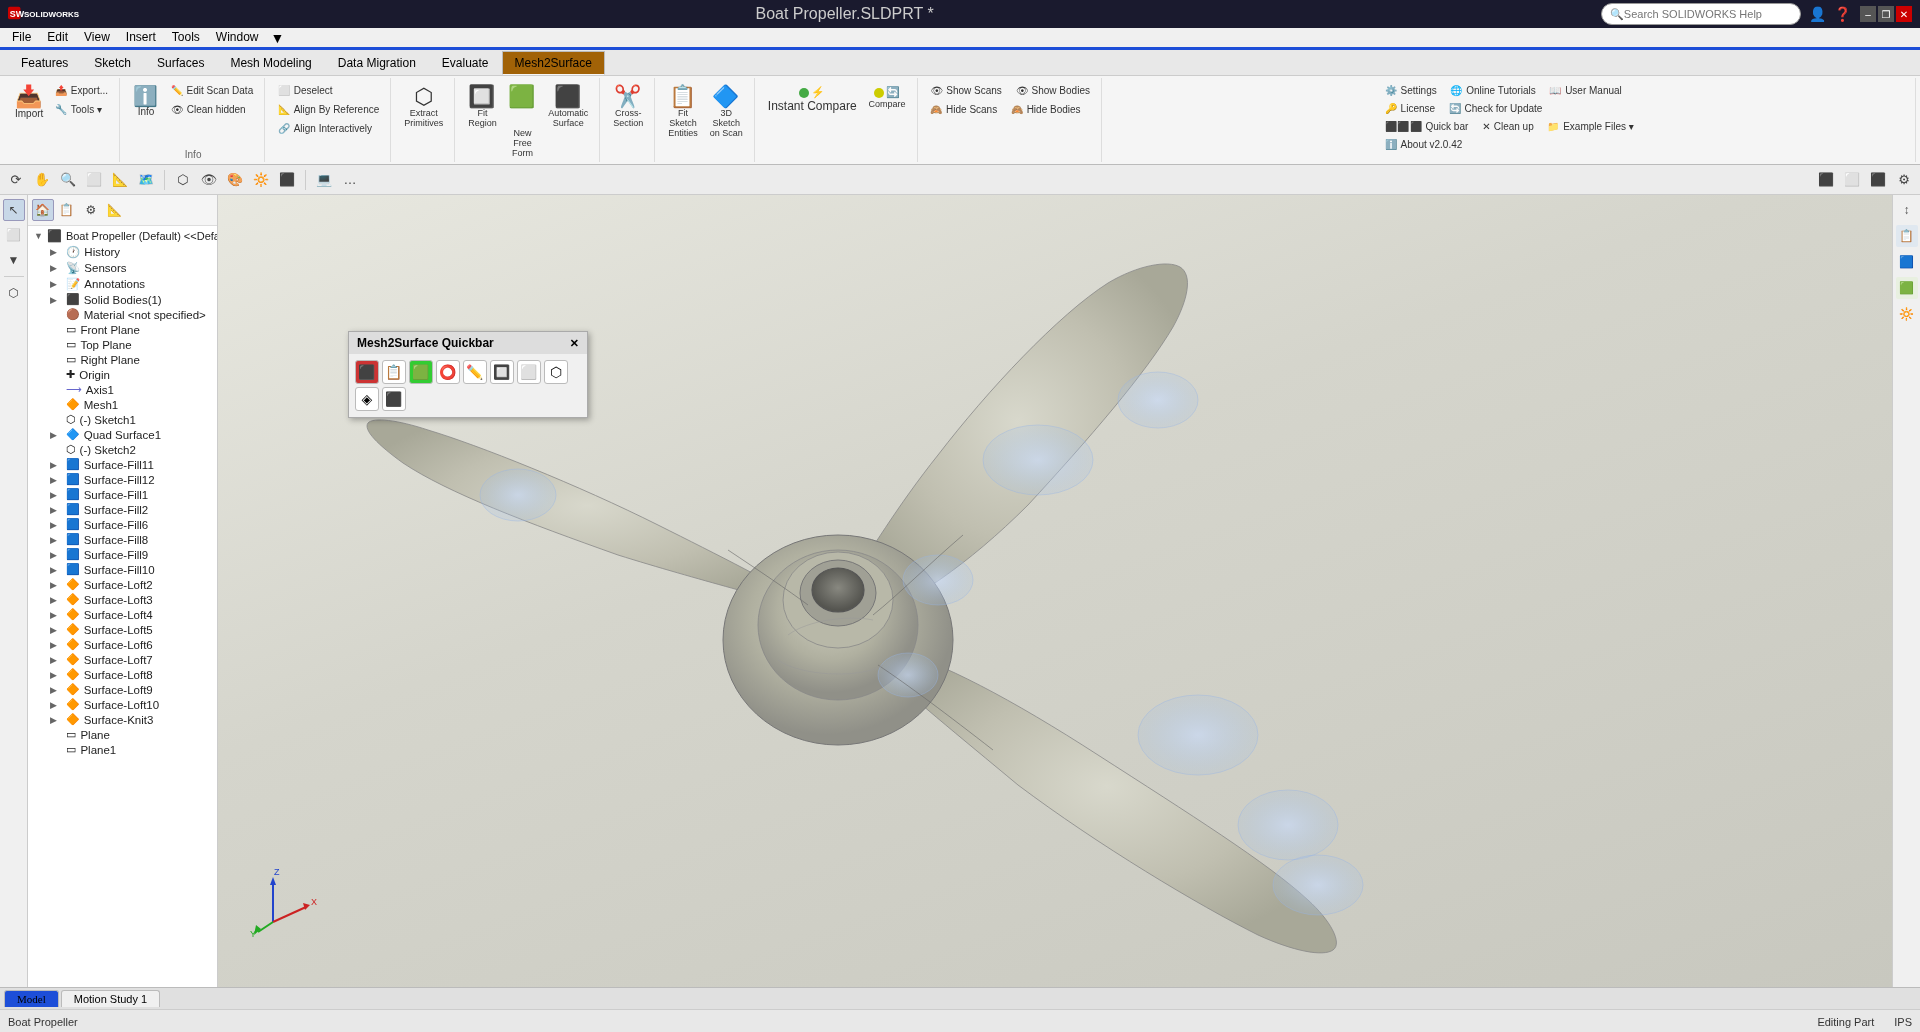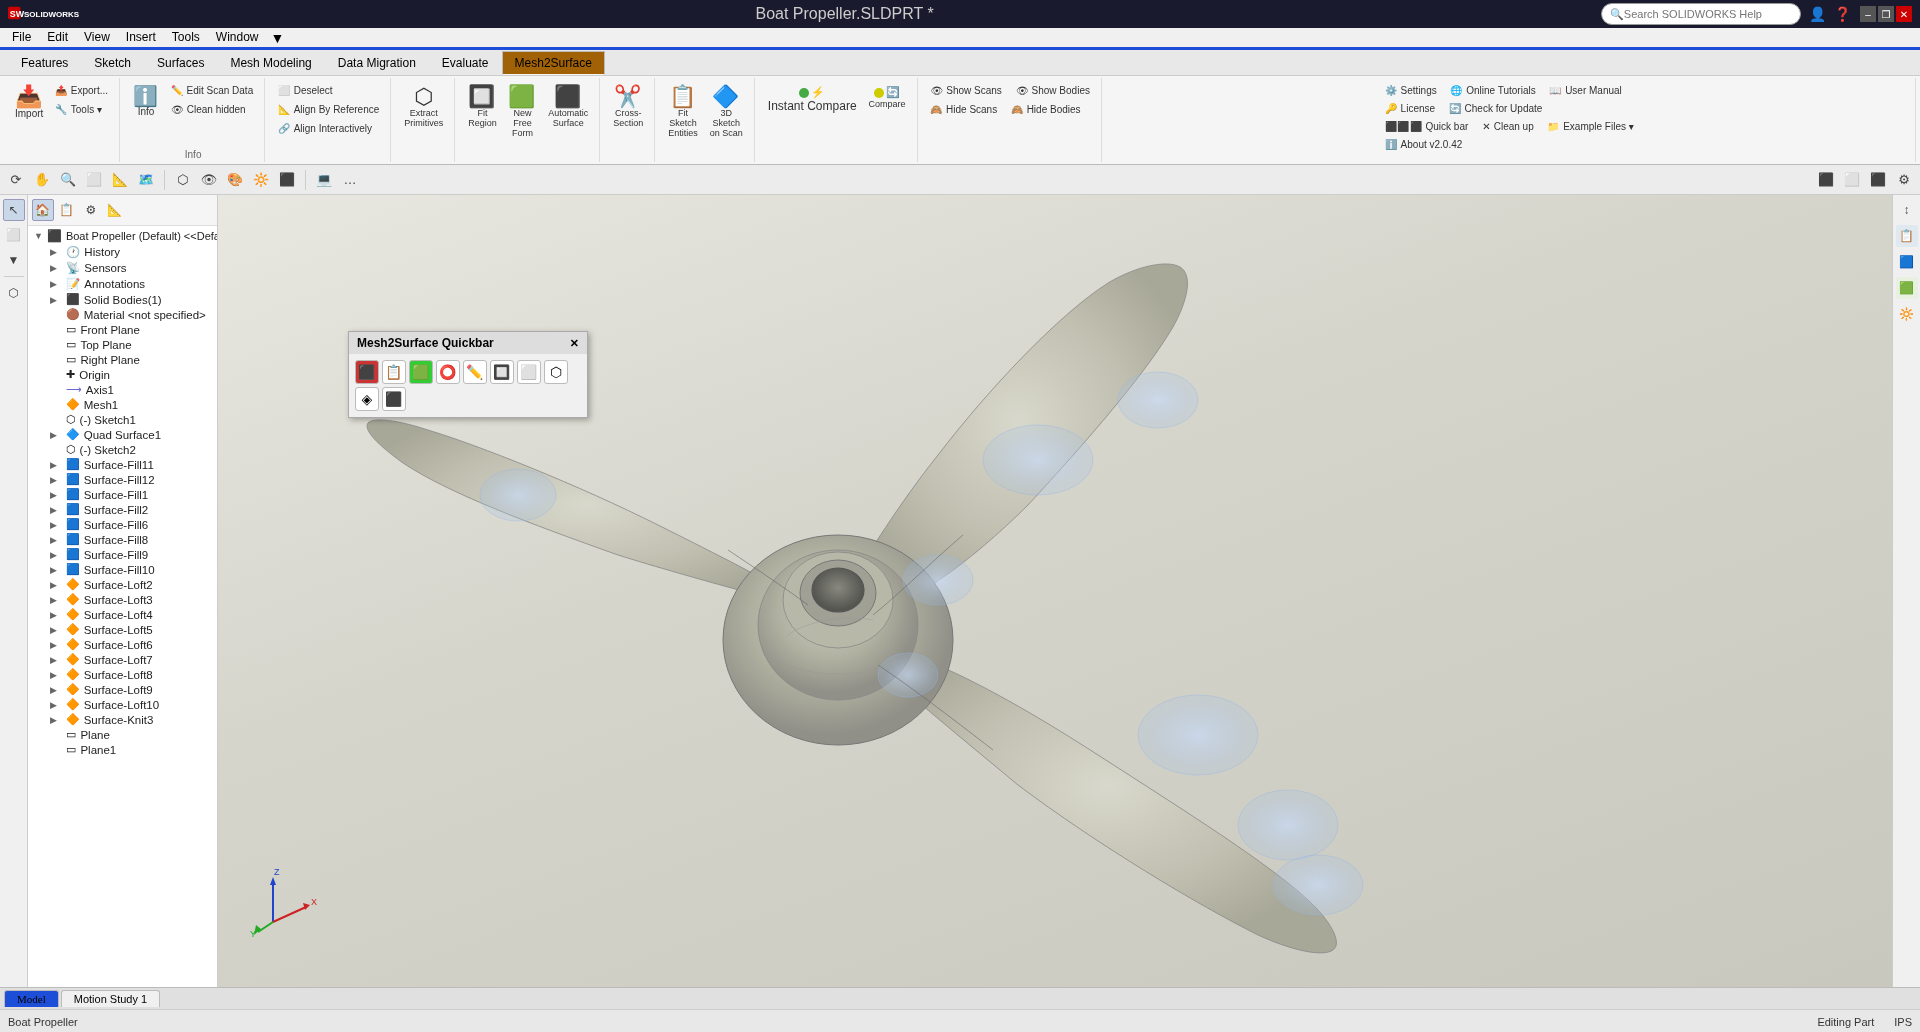--- a/index.html
+++ b/index.html
@@ -456,21 +456,21 @@
     </div>
 
     <div class="ribbon-group">
       <div class="ribbon-group-inner">
         <div class="ribbon-btn">
           <span class="icon" style="font-size:22px;">🔲</span>
           <span style="font-size:9px;">Fit<br>Region</span>
         </div>
         <div class="ribbon-btn">
           <span class="icon" style="font-size:22px;">🟩</span>
-          <span style="font-size:9px;">New<br>Free<br>Form</span>
+          <span style="font-size:9px;margin-top:20px;">New<br>Free<br>Form</span>
         </div>
         <div class="ribbon-btn">
           <span class="icon" style="font-size:22px;">⬛</span>
           <span style="font-size:9px;">Automatic<br>Surface</span>
         </div>
       </div>
     </div>
 
     <div class="ribbon-group">
       <div class="ribbon-group-inner">

